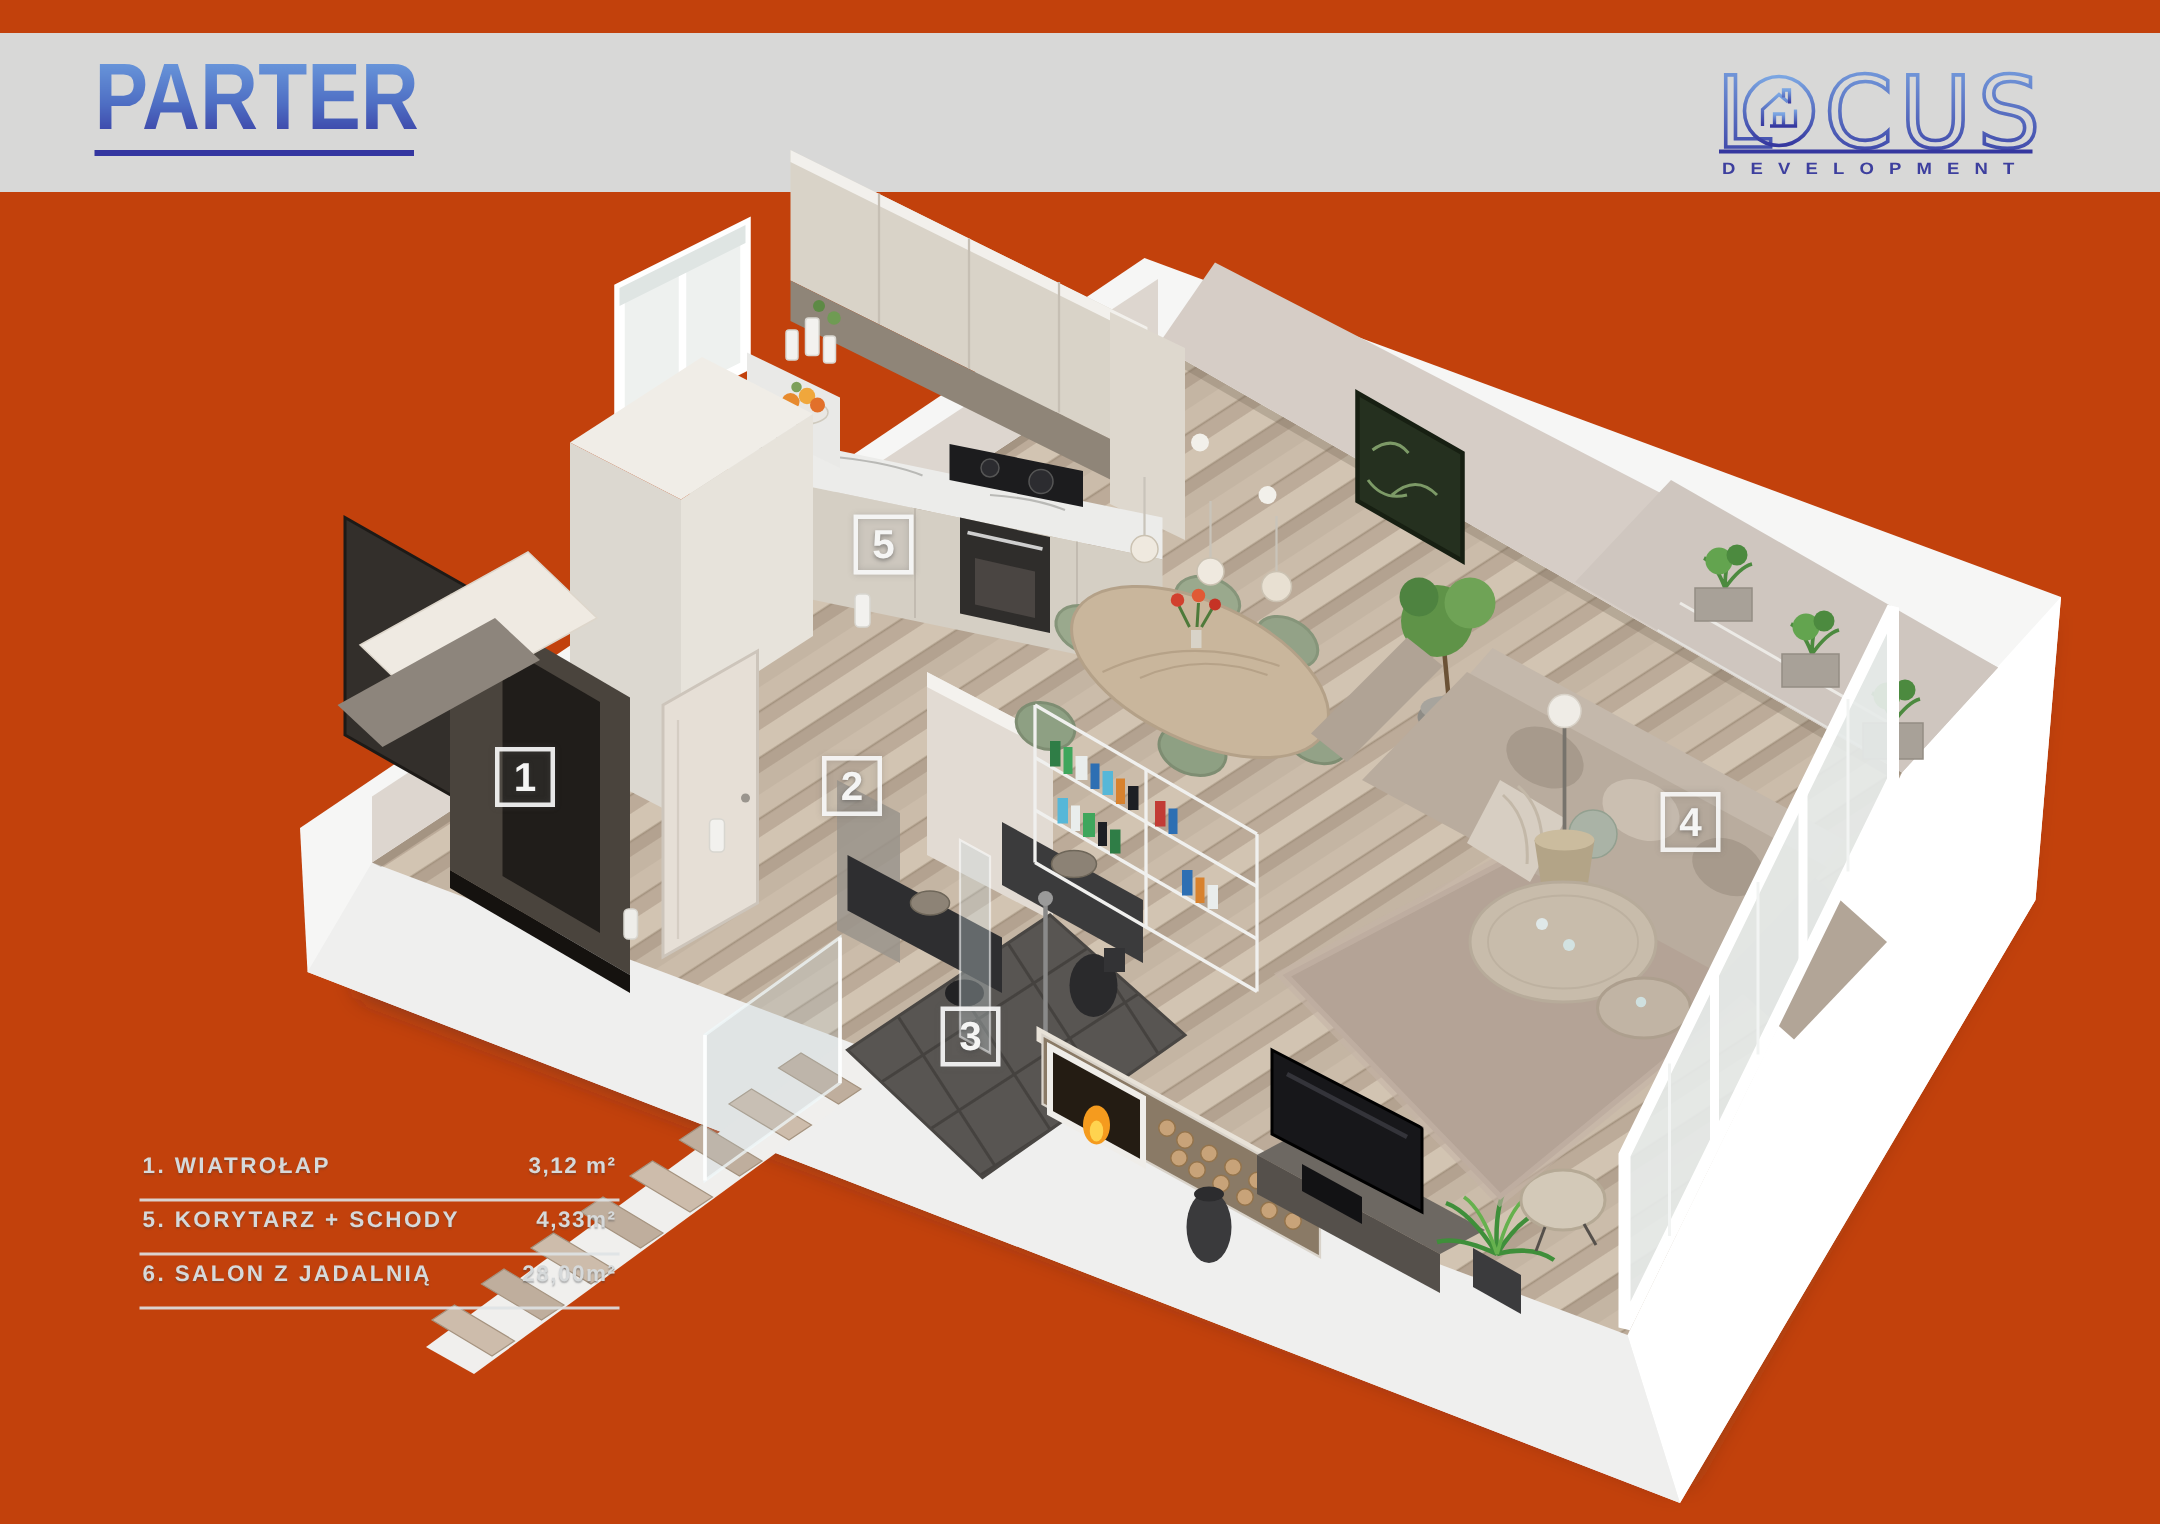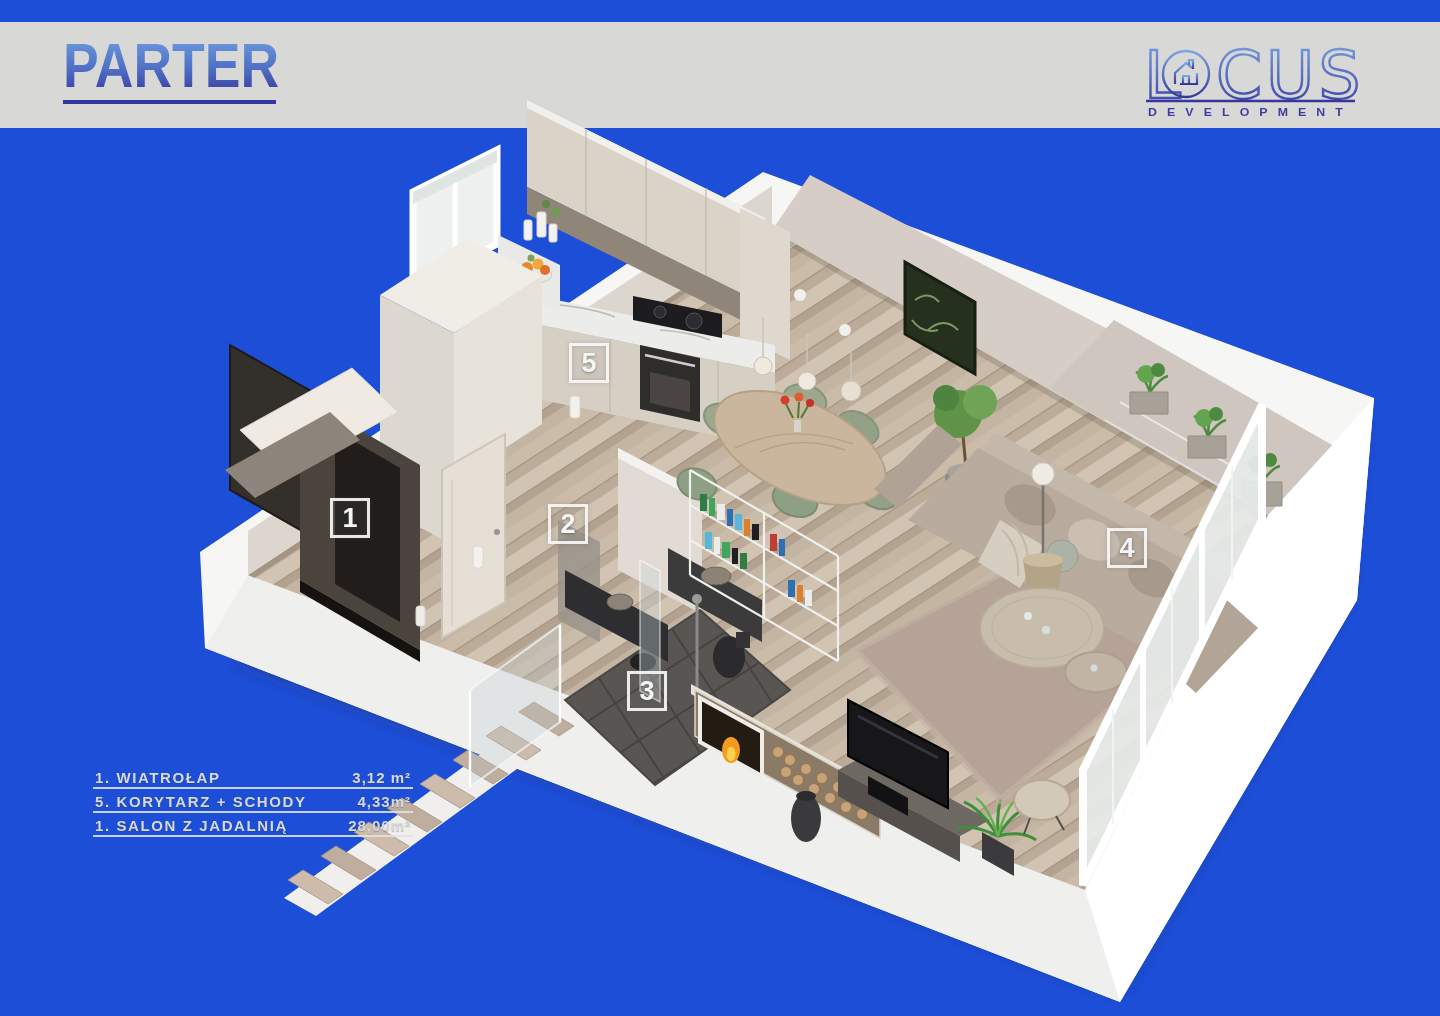--- a/index.html
+++ b/index.html
@@ -1,36 +1,36 @@
 <!DOCTYPE html>
 <html><head>
 <meta charset="utf-8">
 <style>
   html,body{margin:0;padding:0;background:#555a61;}
   .stage{
     position:relative;width:1440px;height:1016px;overflow:hidden;
-    background:#1d4ed8;font-family:"Liberation Sans","DejaVu Sans",sans-serif;
+    background:#c2410c;font-family:"Liberation Sans","DejaVu Sans",sans-serif;
   }
   .band{position:absolute;left:0;top:22px;width:1440px;height:106px;background:#d8d8d7;}
   
   .title-wrap{position:absolute;left:63px;top:34px;}
   .title{
     font-size:63px;font-weight:bold;letter-spacing:0px;line-height:1;
     transform:scaleX(.85);transform-origin:left top;
     background:linear-gradient(180deg,#6fa0e0 0%,#4f6fc4 55%,#35379f 100%);
     -webkit-background-clip:text;background-clip:text;color:transparent;
     margin:0;
   }
   .title-rule{position:absolute;left:0px;top:66px;width:213px;height:4px;background:#3436a0;}
   
   .legend{position:absolute;left:93px;top:770px;width:320px;}
   .legend-row{
     display:flex;justify-content:space-between;align-items:flex-end;
     border-bottom:2px solid rgba(222,226,228,.9);
-    padding:0 2px 1px 2px;margin-bottom:5px;
+    padding:0 2px 13px 2px;margin-bottom:5px;
     color:#d6d9da;font-weight:bold;font-size:15px;letter-spacing:1.6px;line-height:16px;
     text-shadow:0 1px 1px rgba(60,64,70,.35);
   }
   .legend-row .val{letter-spacing:1px;}
   .legend-row.total .lbl{padding-left:36px;}
   
   .marker{
     position:absolute;width:40px;height:40px;box-sizing:border-box;
     border:3px solid rgba(247,247,247,.92);
     background:rgba(140,140,140,.10);
@@ -402,18 +402,18 @@
   <div class="legend">
     <div class="legend-row">
       <span class="lbl">1. WIATROŁAP</span>
       <span class="val">3,12 m²</span>
     </div>
     <div class="legend-row">
       <span class="lbl">5. KORYTARZ + SCHODY</span>
       <span class="val">4,33m²</span>
     </div>
     <div class="legend-row">
-      <span class="lbl">1. SALON Z JADALNIĄ</span>
+      <span class="lbl">6. SALON Z JADALNIĄ</span>
       <span class="val">28,00m²</span>
     </div>
   </div>
 
 </div>
 
 </body></html>

